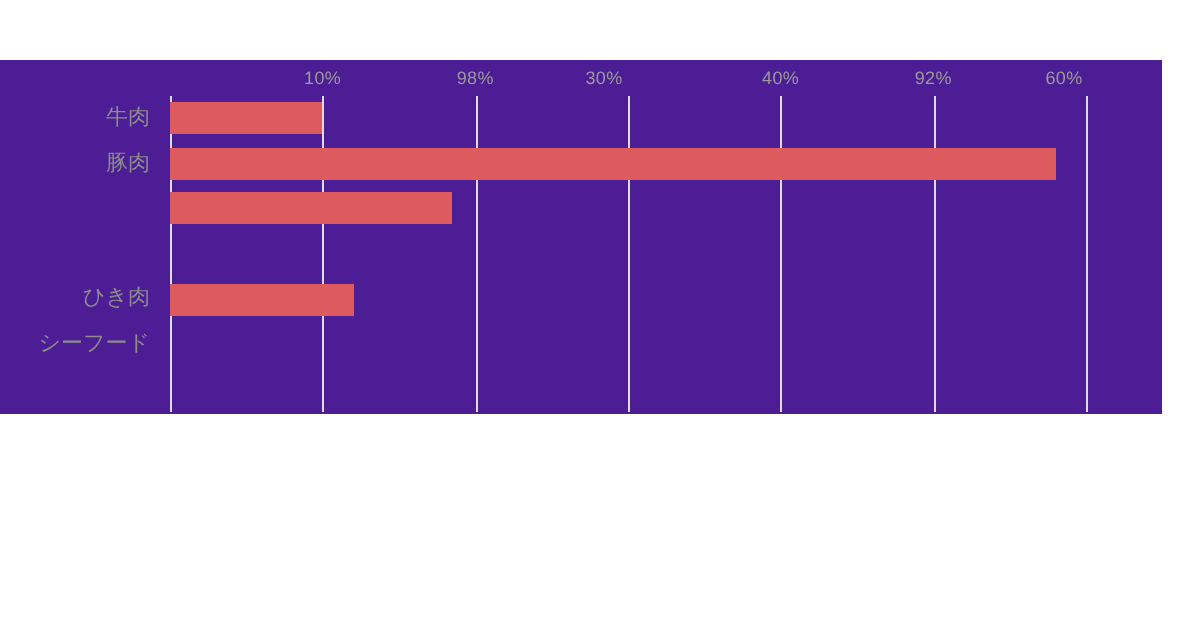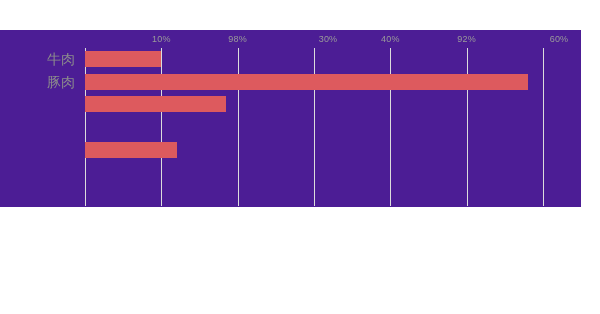--- a/index.html
+++ b/index.html
@@ -92,61 +92,63 @@
     left: 0;
     top: 18px;
     width: 80px;
     height: 158px;
   }
   #y-labels .cat-label {
     position: absolute;
     left: 0;
     right: 0;
     padding-right: 5px;
-    font-size: 14px;
+    font-size: 11px;
   }
 
   
   #lower-blank {
     position: absolute;
     left: 0;
     top: 177px;
     width: 600px;
     height: 137px;
     background: #ffffff;
   }
 </style>
 </head>
 <body>
 
 <div id="chart-root">
 
   <div id="x-tick-labels">
       <div class="x-tick-label" style="left: 161.33px;">10%</div>
       <div class="x-tick-label" style="left: 237.66px;">98%</div>
-      <div class="x-tick-label" style="left: 328px;">30%</div>
+      <div class="x-tick-label" style="left: 302px;">30%</div>
       <div class="x-tick-label" style="left: 390.32px;">40%</div>
       <div class="x-tick-label" style="left: 466.65px;">92%</div>
-      <div class="x-tick-label" style="left: 559px;">60%</div>
+      <div class="x-tick-label" style="left: 532px;">60%</div>
     </div>
 
   <div id="gridlines" style="position: absolute; left: 0px; top: 18px; width: 600px; height: 158px;">
       <div class="gridline" style="left: 161.33px; background: rgb(220, 220, 220);"></div>
       <div class="gridline" style="left: 237.66px; background: rgb(220, 220, 220);"></div>
       <div class="gridline" style="left: 313.99px; background: rgb(220, 220, 220);"></div>
       <div class="gridline" style="left: 390.32px; background: rgb(220, 220, 220);"></div>
       <div class="gridline" style="left: 466.65px; background: rgb(220, 220, 220);"></div>
       <div class="gridline" style="left: 542.98px; background: rgb(220, 220, 220);"></div>
     </div>
 
   <div id="y-axis-line"></div>
 
   <div id="y-labels">
       <div class="cat-label" style="top: 0px; color: rgb(140, 140, 140);">牛肉</div>
       <div class="cat-label" style="top: 22.5714px; color: rgb(140, 140, 140);">豚肉</div>
+      <div class="cat-label" style="top: 90.2857px; color: rgb(140, 140, 140);">ひき肉</div>
+      <div class="cat-label" style="top: 112.857px; color: rgb(140, 140, 140);">シーフード</div>
     </div>
 
   <div id="plot-area">
       <div class="row" style="top: 0px; height: 22.5714px;">
         <div class="bar" title="牛肉 10%" style="width: 76.33px; background: rgb(221, 90, 94); top: 3.28571px;"></div>
       </div>
       <div class="row" style="top: 22.5714px; height: 22.5714px;">
         <div class="bar" title="豚肉 58%" style="width: 442.714px; background: rgb(221, 90, 94); top: 3.28571px;"></div>
       </div>
       <div class="row" style="top: 45.1429px; height: 22.5714px;">

